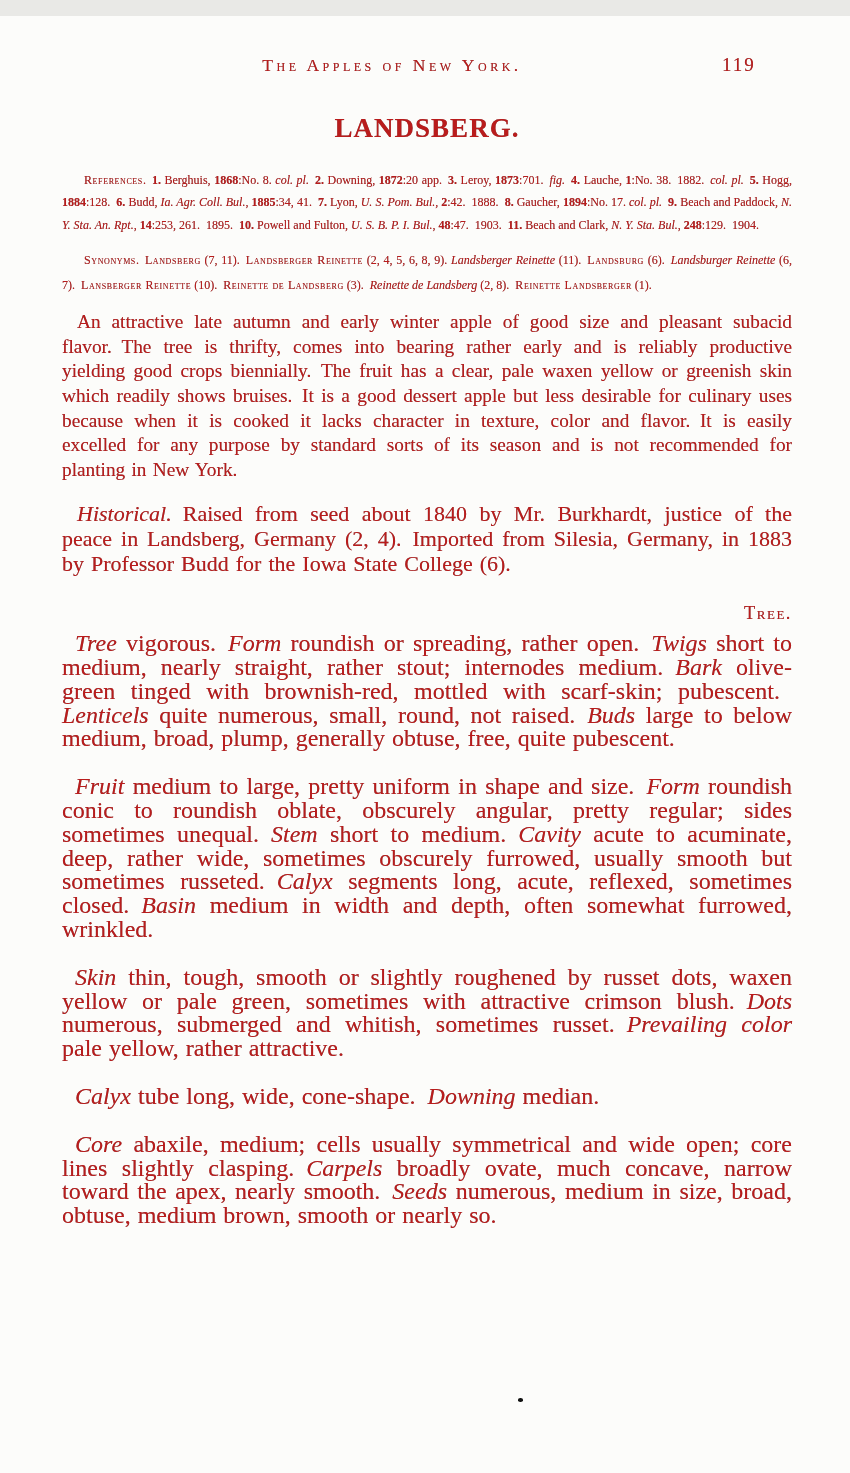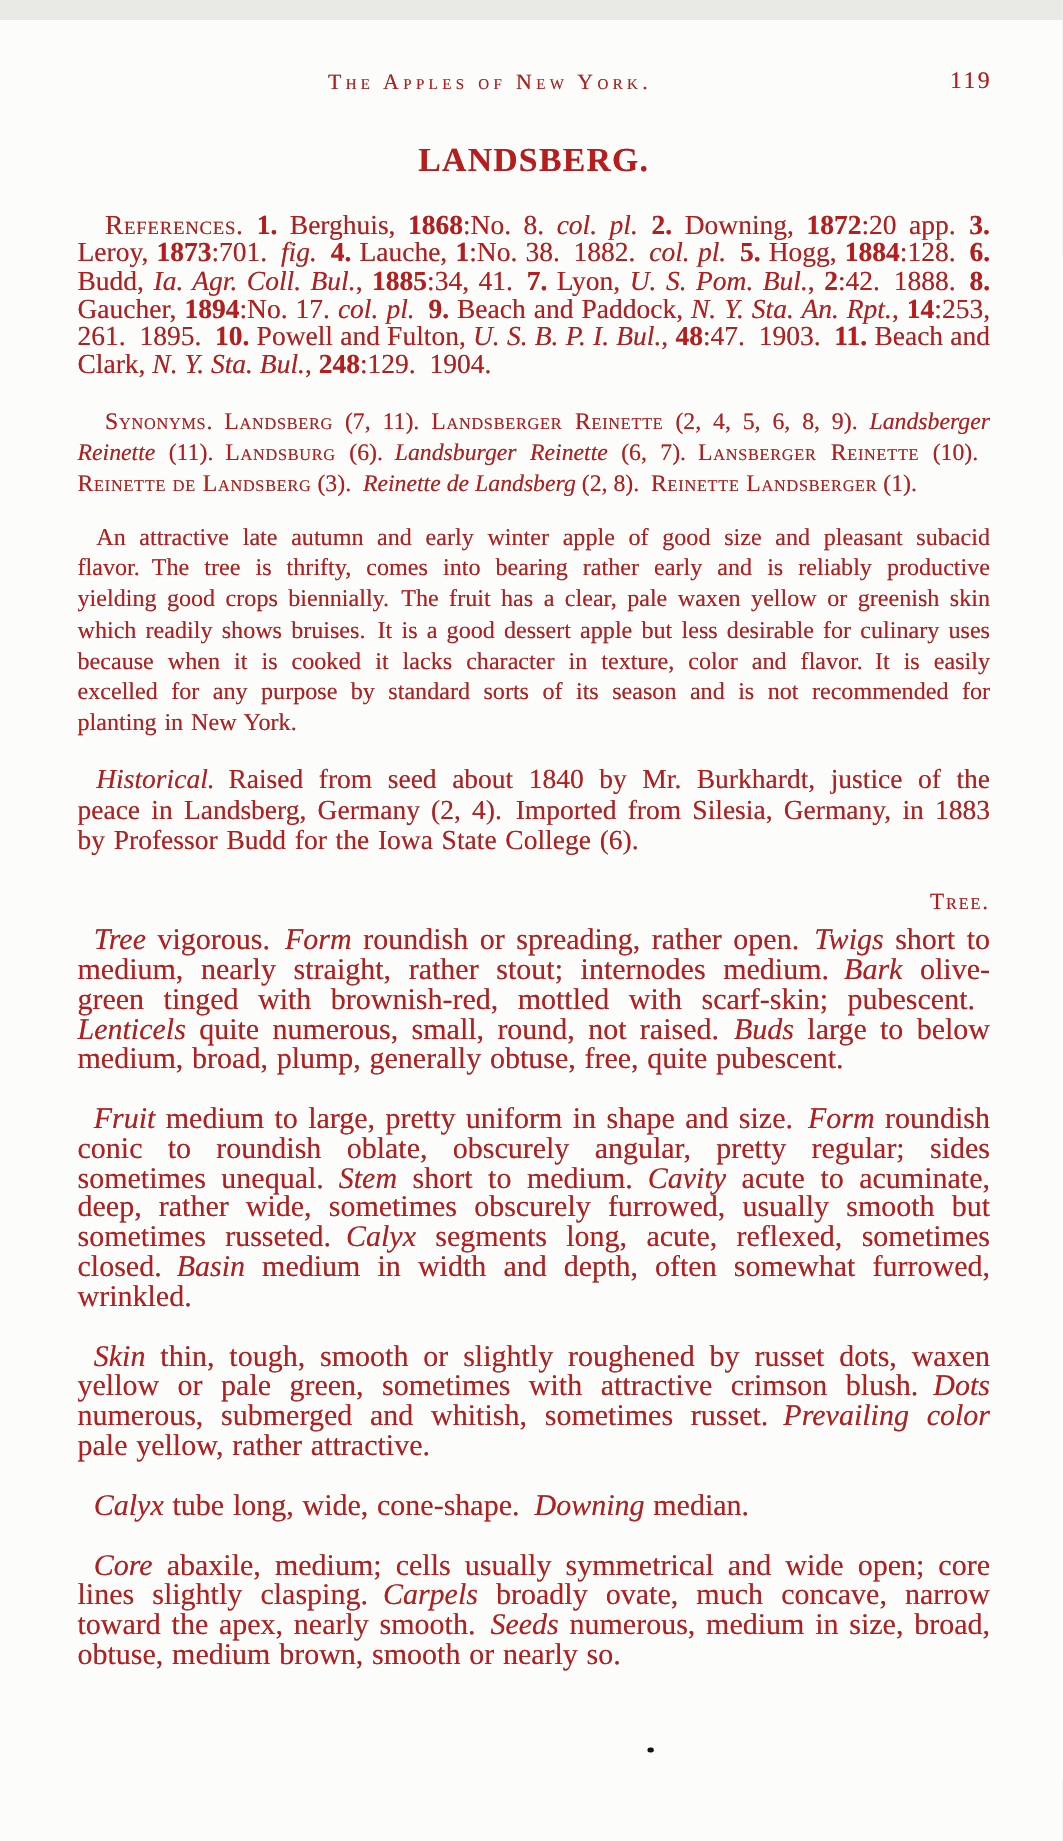--- a/index.html
+++ b/index.html
@@ -34,47 +34,47 @@
     text-align: center;
     font-variant: small-caps;
     letter-spacing: 3.5px;
     font-size: 17.5px;
     line-height: 24px;
     padding-right: 70px; 
   }
   .page-number {
     position: absolute;
     top: 0;
-    left: 698px;
+    left: 660px;
     font-size: 19px;
     letter-spacing: 2px;
     line-height: 24px;
   }
   
   .variety-title {
     margin-top: 36px;
     text-align: center;
     font-size: 27px;
     font-weight: bold;
     letter-spacing: 1px;
     line-height: 30px;
   }
   
   .para {
     text-align: justify;
   }
   .refs {
     margin-top: 26px;
-    font-size: 22px;
+    font-size: 12px;
     line-height: 22.3px;
     text-indent: 22px;
   }
   .syns {
     margin-top: 2px;
-    font-size: 19px;
+    font-size: 12px;
     line-height: 25px;
     text-indent: 22px;
   }
   .desc {
     margin-top: 12px;
     font-size: 19.3px;
     line-height: 24.7px;
     text-indent: 15px;
     word-spacing: 1.5px;
   }

